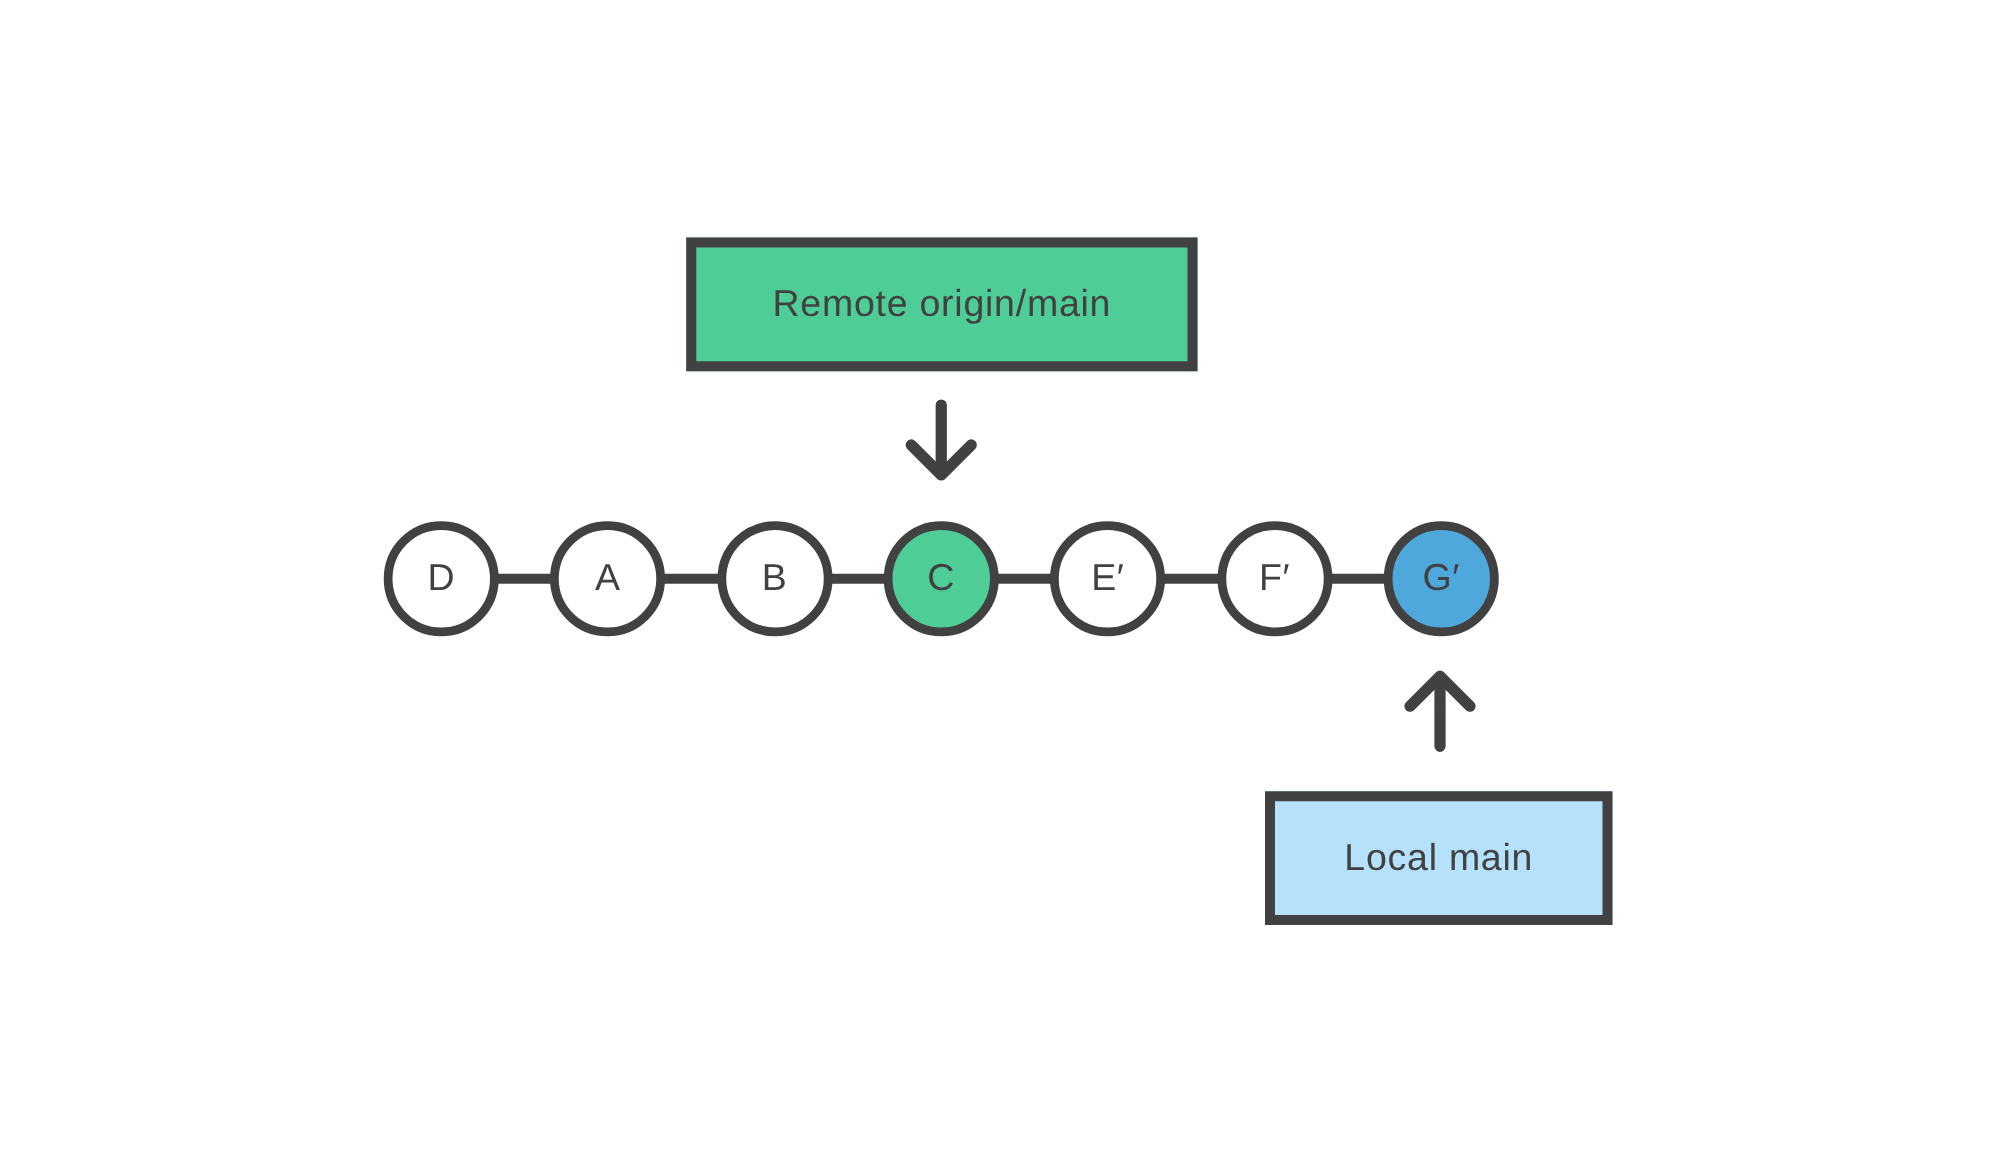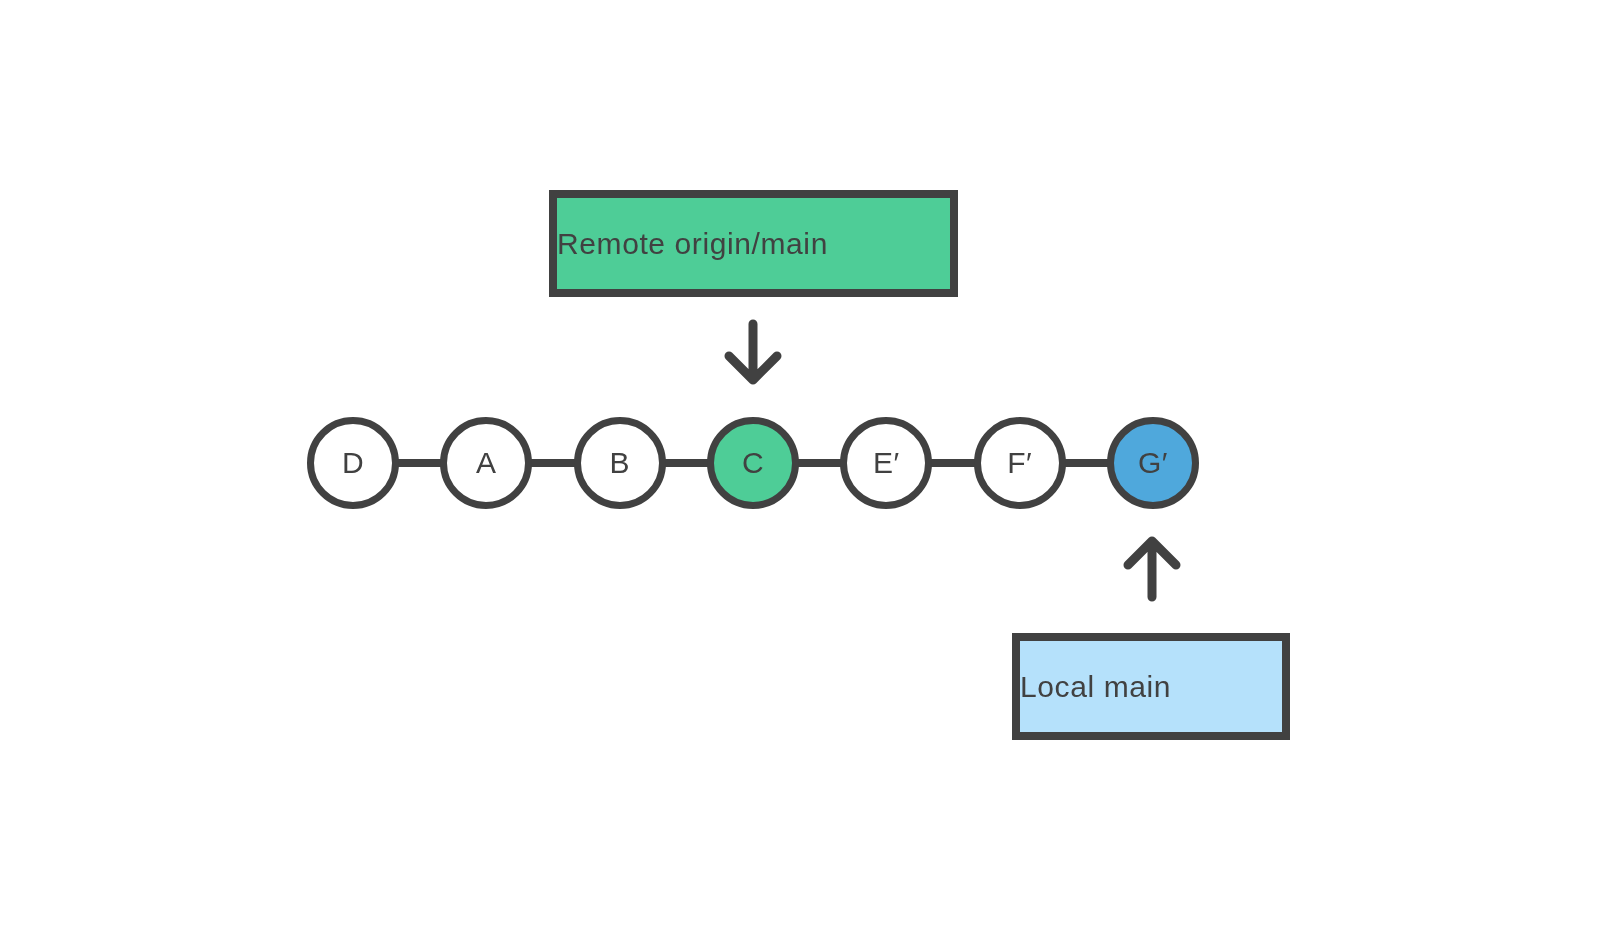--- a/index.html
+++ b/index.html
@@ -15,20 +15,21 @@
     background: var(--white, #ffffff);
     overflow: hidden;
     color: var(--dark, #414141);
   }
   .box {
     position: absolute;
     box-sizing: border-box;
     border: 8px solid var(--dark);
     display: flex;
     align-items: center;
+    justify-content: center;
     font-size: 30px;
     letter-spacing: 0.6px;
     color: var(--dark);
   }
   .remote-box {
     left: 549px;
     top: 190px;
     width: 409px;
     height: 107px;
     background: var(--green);

